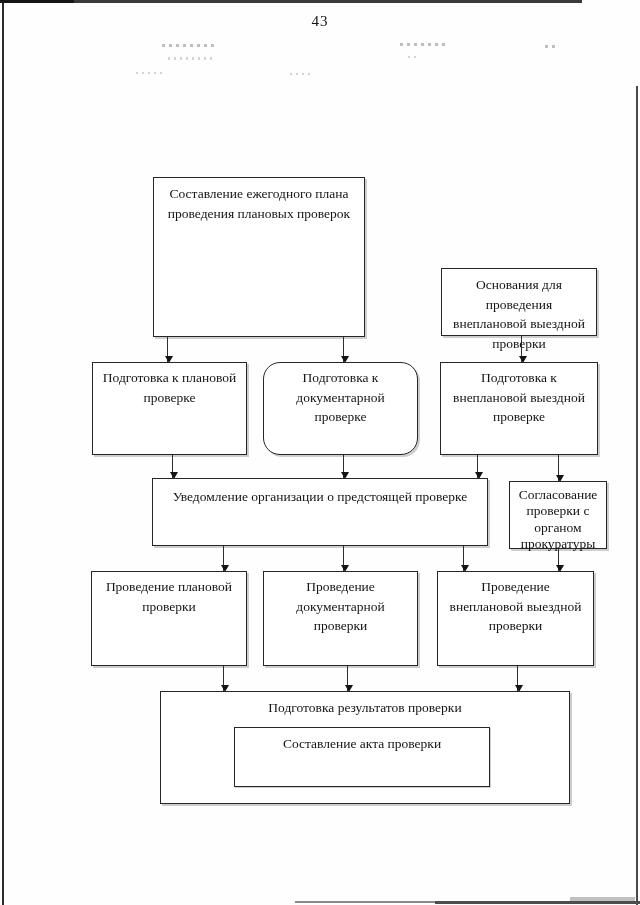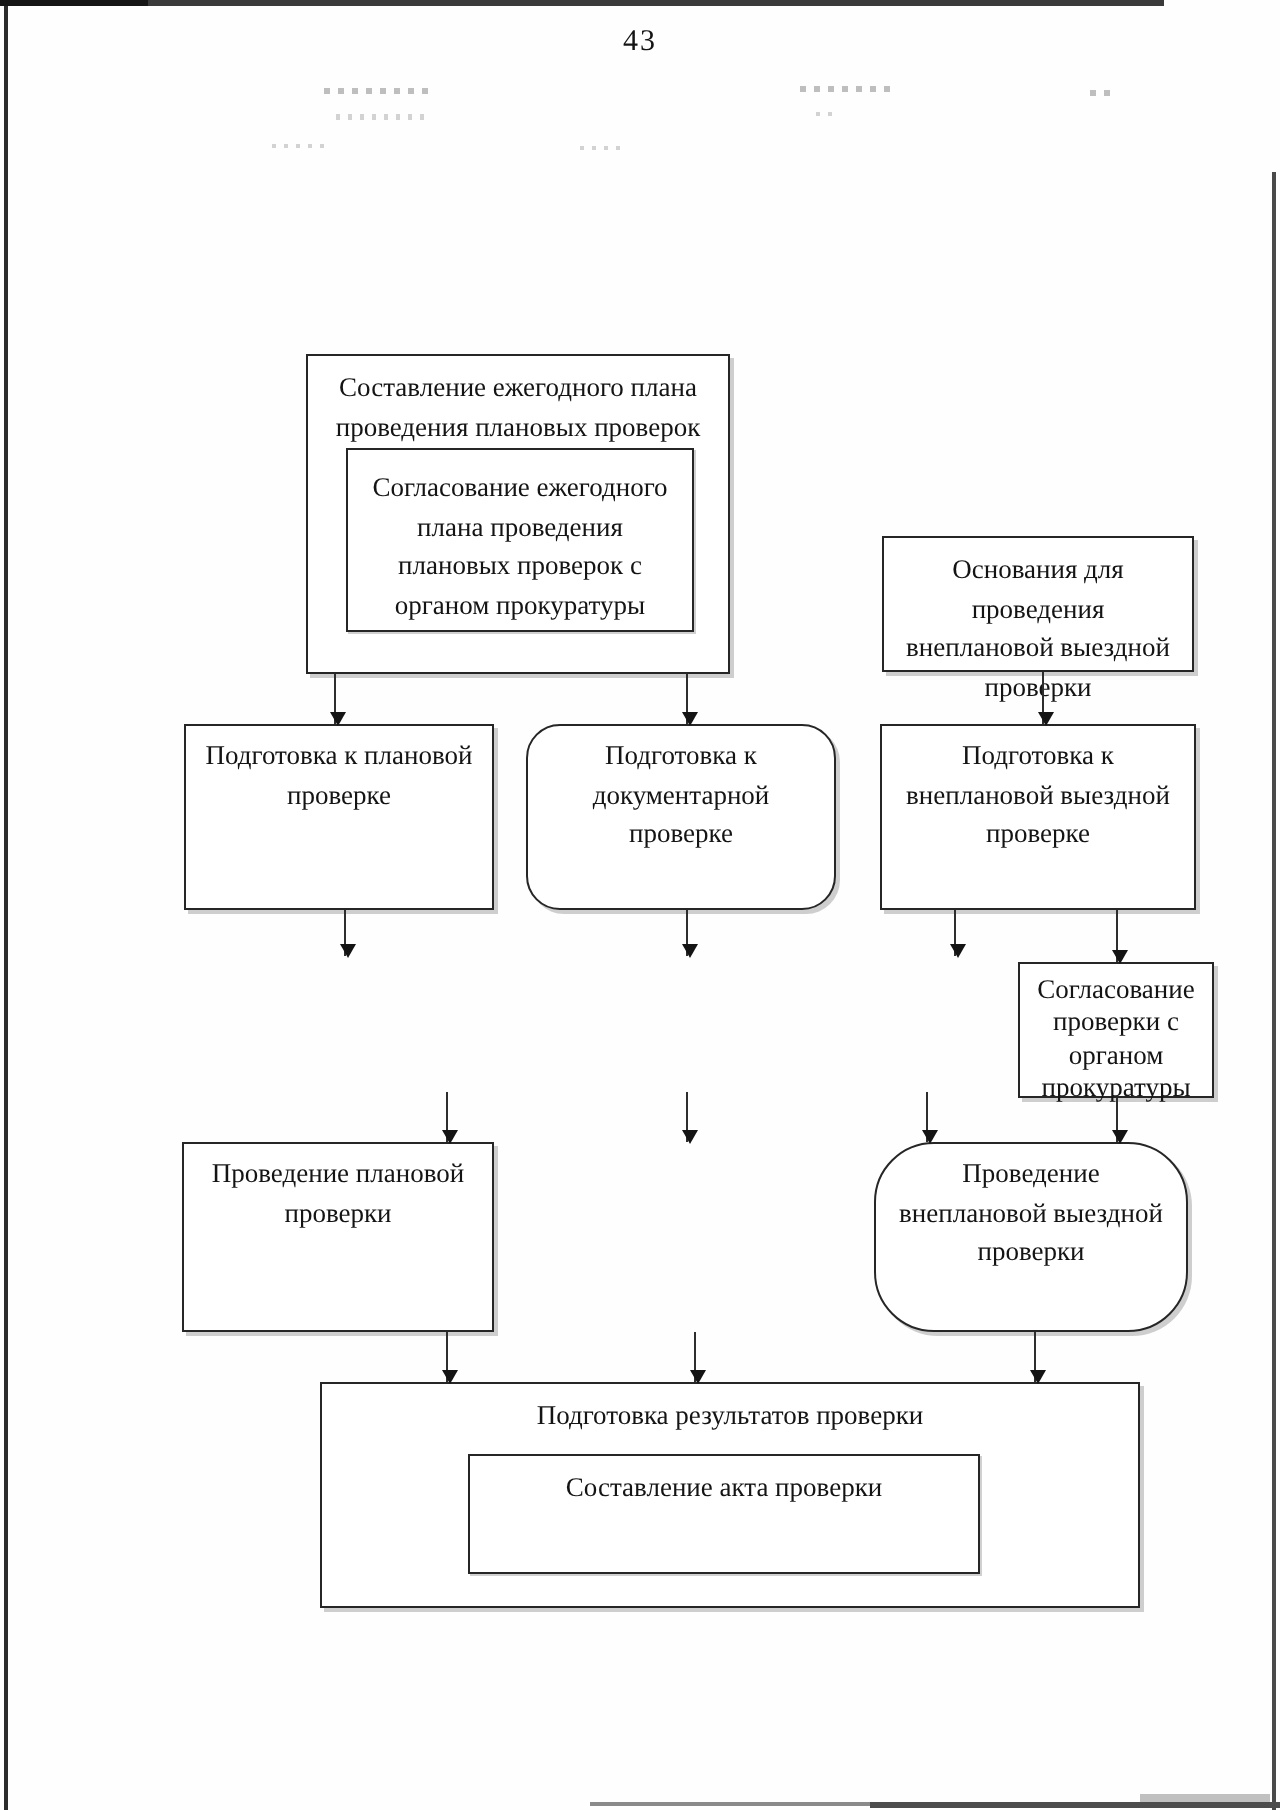--- a/index.html
+++ b/index.html
@@ -51,45 +51,48 @@
   <div class="smudge" style="left:545px;top:45px;width:14px;height:3px;"></div>
   <div class="smudge light" style="left:290px;top:73px;width:22px;height:2px;"></div>
   <div class="smudge light" style="left:408px;top:56px;width:12px;height:2px;"></div>
   <div class="artifact" style="left:248px;top:320px;width:3px;height:6px;background:#8d8d8d;opacity:.6;"></div>
 
   <div class="page-number">43</div>
 
   <div class="box" style="left:153px;top:177px;width:212px;height:160px;padding-top:6px;">
     <span>Составление ежегодного плана проведения плановых проверок</span>
   </div>
-  <div class="box inner" style="left:173px;top:224px;width:174px;height:92px;padding-top:9px;">
-    <span>Согласование ежегодного плана проведения плановых проверок с органом прокуратуры</span>
-  </div>
   <div class="box" style="left:441px;top:268px;width:156px;height:68px;padding-top:6px;">
     <span>Основания для проведения внеплановой выездной проверки</span>
   </div>
 
   <div class="box" style="left:92px;top:362px;width:155px;height:93px;">
     <span>Подготовка к плановой проверке</span>
   </div>
   <div class="box" style="left:263px;top:362px;width:155px;height:93px;padding-left:5px;padding-right:5px;border-radius:17px;">
     <span>Подготовка к документарной проверке</span>
   </div>
   <div class="box" style="left:440px;top:362px;width:158px;height:93px;">
     <span>Подготовка к внеплановой выездной проверке</span>
   </div>
 
+  <div class="box" style="left:152px;top:478px;width:336px;height:68px;padding-top:8px;">
+    <span>Уведомление организации о предстоящей проверке</span>
+  </div>
   <div class="box small" style="left:509px;top:481px;width:98px;height:68px;">
     <span>Согласование проверки с органом прокуратуры</span>
   </div>
 
   <div class="box" style="left:91px;top:571px;width:156px;height:95px;">
     <span>Проведение плановой проверки</span>
   </div>
-  <div class="box" style="left:437px;top:571px;width:157px;height:95px;border-radius:30px;">
+  <div class="box" style="left:263px;top:571px;width:155px;height:95px;padding-left:5px;padding-right:5px;">
+    <span>Проведение документарной проверки</span>
+  </div>
+  <div class="box" style="left:437px;top:571px;width:157px;height:95px;">
     <span>Проведение внеплановой выездной проверки</span>
   </div>
 
   <div class="box" style="left:160px;top:691px;width:410px;height:113px;padding-top:6px;">
     <span>Подготовка результатов проверки</span>
   </div>
   <div class="box inner" style="left:234px;top:727px;width:256px;height:60px;padding-top:6px;">
     <span>Составление акта проверки</span>
   </div>
 

